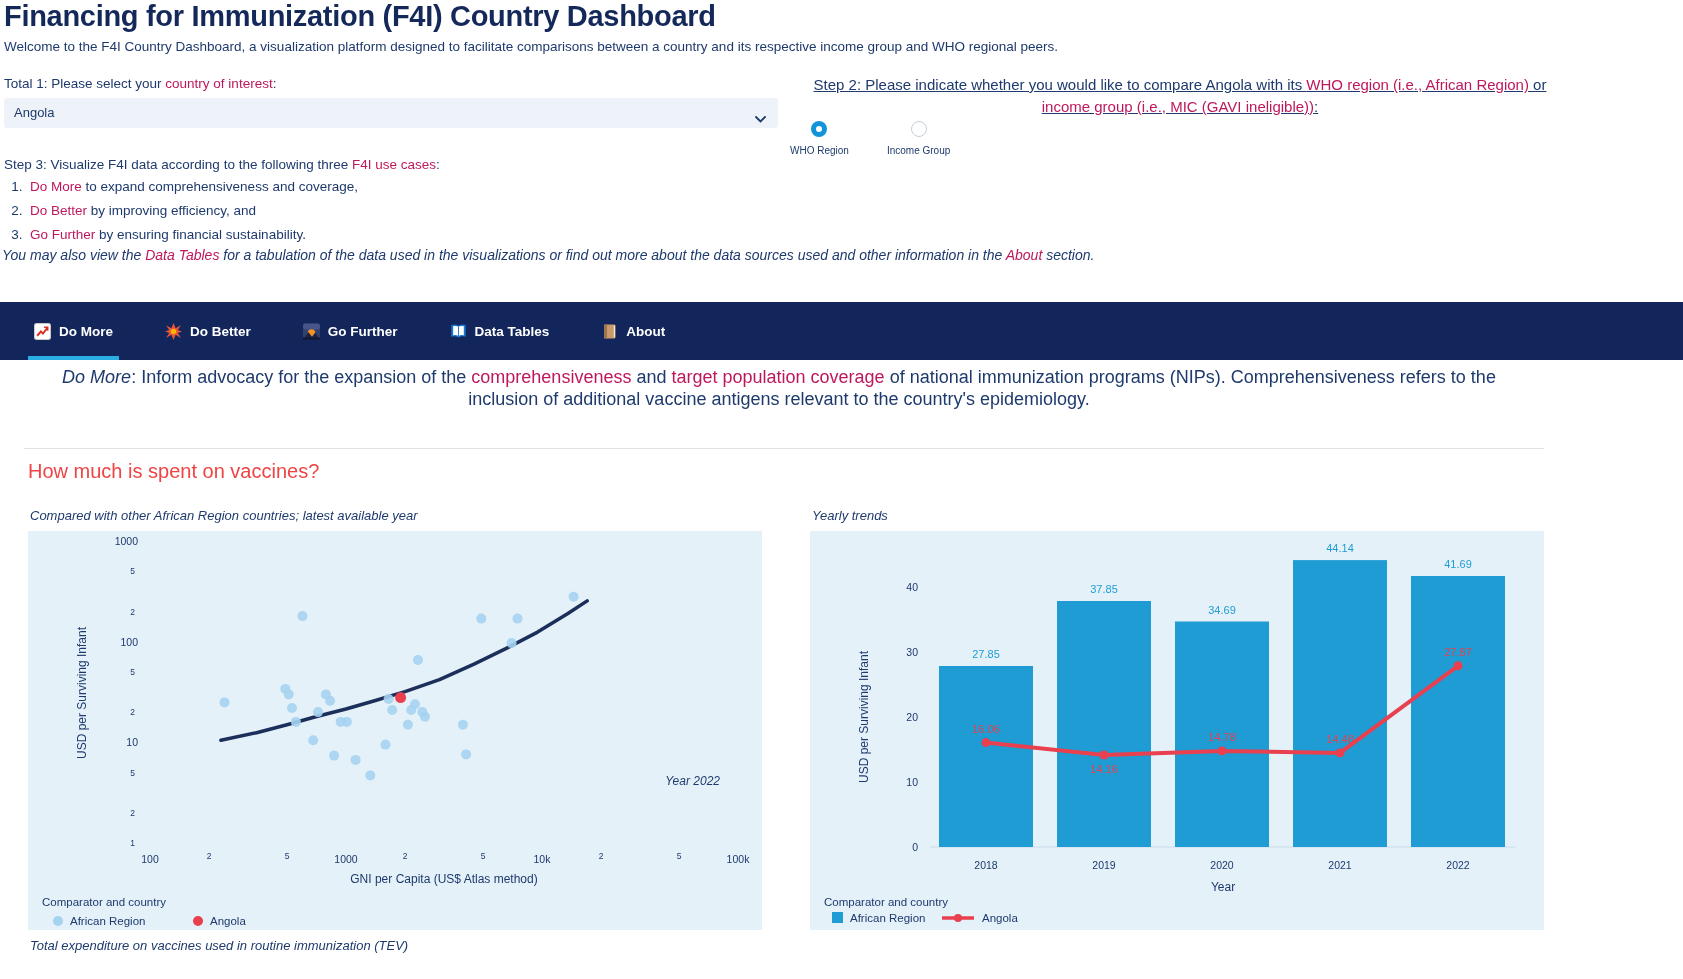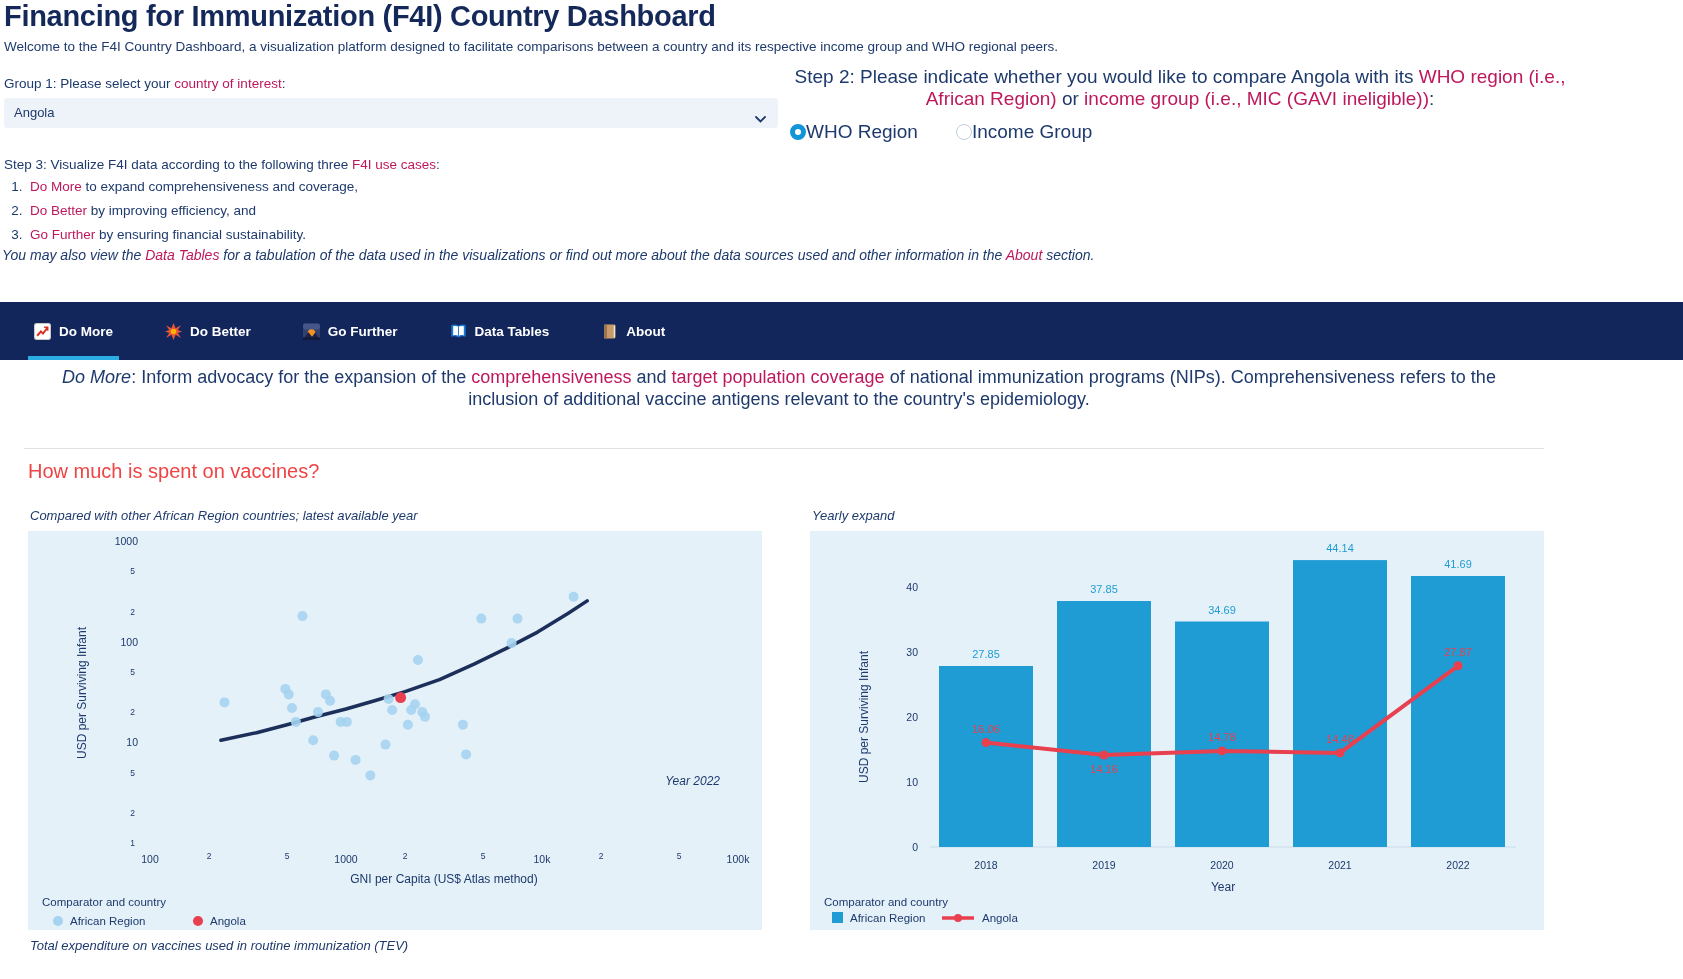--- a/index.html
+++ b/index.html
@@ -6,23 +6,23 @@
   #app{position:relative;width:1683px;height:979px;overflow:hidden;
        font-family:"Liberation Sans",sans-serif;color:#1e3a6d;text-align:center;}
   .abs{position:absolute;}
   .page-title{left:4px;top:0px;font-size:29px;font-weight:700;color:#14295a;letter-spacing:-0.3px;}
   .page-subtitle{left:4px;top:39px;font-size:13.5px;}
   .step-label{font-size:13.5px;}
   .step1-label{left:4px;top:76px;}
   .country-select{left:4px;top:98px;width:774px;height:30px;background:#edf3f9;border-radius:3px;cursor:pointer;}
   .country-select .val{position:absolute;left:10px;top:0;line-height:30px;font-size:13px;color:#1e3a6d;}
   .country-select .chev{position:absolute;right:12px;top:11px;}
-  .step2-block{left:790px;top:66px;width:780px;font-size:19px;line-height:22px;}
+  .step2-block{left:790px;top:74px;width:780px;font-size:15px;line-height:22px;text-decoration:underline;}
   .radio-row{left:790px;top:121px;display:flex;gap:38px;align-items:center;}
-  .radio-item{display:flex;align-items:center;font-size:19px;cursor:pointer;}
+  .radio-item{display:flex;align-items:center;gap:8px;font-size:10px;cursor:pointer;flex-direction:column;}
   .radio{width:16px;height:16px;border-radius:50%;box-sizing:border-box;background:#fff;border:1.5px solid #c2cfdb;}
   .radio.sel{border:5px solid #1295d8;}
   .step3-label{left:4px;top:157px;}
   .step3-list{left:4px;top:180px;font-size:13.5px;}
   .step3-item{display:flex;margin-bottom:10px;line-height:14px;}
   .step3-item .num{width:26px;}
   .page-note{left:2px;top:247px;font-size:14px;font-style:italic;}
   .pt-highlight{color:#be185d;}
   .pt-italic{font-style:italic;}
   .navbar{left:0;top:302px;width:1683px;height:58px;background:#12265c;display:flex;align-items:center;padding-left:28px;box-sizing:border-box;gap:40px;}
@@ -41,21 +41,21 @@
   .footnote{left:30px;top:938px;font-size:13px;font-style:italic;}
   svg text{font-family:"Liberation Sans",sans-serif;}
 </style>
 </head>
 <body>
 
 <div id="app">
   <div class="abs page-title">Financing for Immunization (F4I) Country Dashboard</div>
   <div class="abs page-subtitle">Welcome to the F4I Country Dashboard, a visualization platform designed to facilitate comparisons between a country and its respective income group and WHO regional peers.</div>
 
-  <div class="abs step-label step1-label"><span class="pt-normal">Group 1: Please select your </span><span class="pt-highlight">country of interest</span><span class="pt-normal">:</span></div>
+  <div class="abs step-label step1-label"><span class="pt-normal">Total 1: Please select your </span><span class="pt-highlight">country of interest</span><span class="pt-normal">:</span></div>
   <div class="abs country-select">
     <span class="val">Angola</span>
     <span class="chev">
       <svg width="11" height="7" viewBox="0 0 11 7">
           <polyline points="1,1 5.5,5.5 10,1" fill="none" stroke="#1e3a6d" stroke-width="1.8" stroke-linecap="round"></polyline>
         </svg>
     </span>
   </div>
 
   <div class="abs step2-block"><span class="pt-normal">Step 2: Please indicate whether you would like to compare Angola with its </span><span class="pt-highlight">WHO region (i.e., African Region)</span><span class="pt-normal"> or </span><span class="pt-highlight">income group (i.e., MIC (GAVI ineligible))</span><span class="pt-normal">:</span></div>
@@ -140,21 +140,21 @@
       </span>
       <span>About</span>
     </div>
   </div>
 
   <div class="abs intro"><span class="pt-italic">Do More</span><span class="pt-normal">: Inform advocacy for the expansion of the </span><span class="pt-highlight">comprehensiveness</span><span class="pt-normal"> and </span><span class="pt-highlight">target population coverage</span><span class="pt-normal"> of national immunization programs (NIPs). Comprehensiveness refers to the inclusion of additional vaccine antigens relevant to the country's epidemiology.</span></div>
   <div class="abs divider"></div>
   <div class="abs section-heading">How much is spent on vaccines?</div>
 
   <div class="abs chart-caption caption-left">Compared with other African Region countries; latest available year</div>
-  <div class="abs chart-caption caption-right">Yearly expand</div>
+  <div class="abs chart-caption caption-right">Yearly trends</div>
 
   <div class="abs chart-box chart-left" id="scatter"><svg width="734" height="399" viewBox="0 0 734 399">
         <g>
           <text x="110" y="14.200000000000045" text-anchor="end" font-size="10.5" fill="#1e3a6d">1000</text>
           <text x="107" y="43.48361756379654" text-anchor="end" font-size="8.5" fill="#1e3a6d">5</text>
           <text x="107" y="83.51638243620349" text-anchor="end" font-size="8.5" fill="#1e3a6d">2</text>
           <text x="110" y="114.80000000000001" text-anchor="end" font-size="10.5" fill="#1e3a6d">100</text>
           <text x="107" y="144.08361756379654" text-anchor="end" font-size="8.5" fill="#1e3a6d">5</text>
           <text x="107" y="184.11638243620348" text-anchor="end" font-size="8.5" fill="#1e3a6d">2</text>
           <text x="110" y="215.4" text-anchor="end" font-size="10.5" fill="#1e3a6d">10</text>

